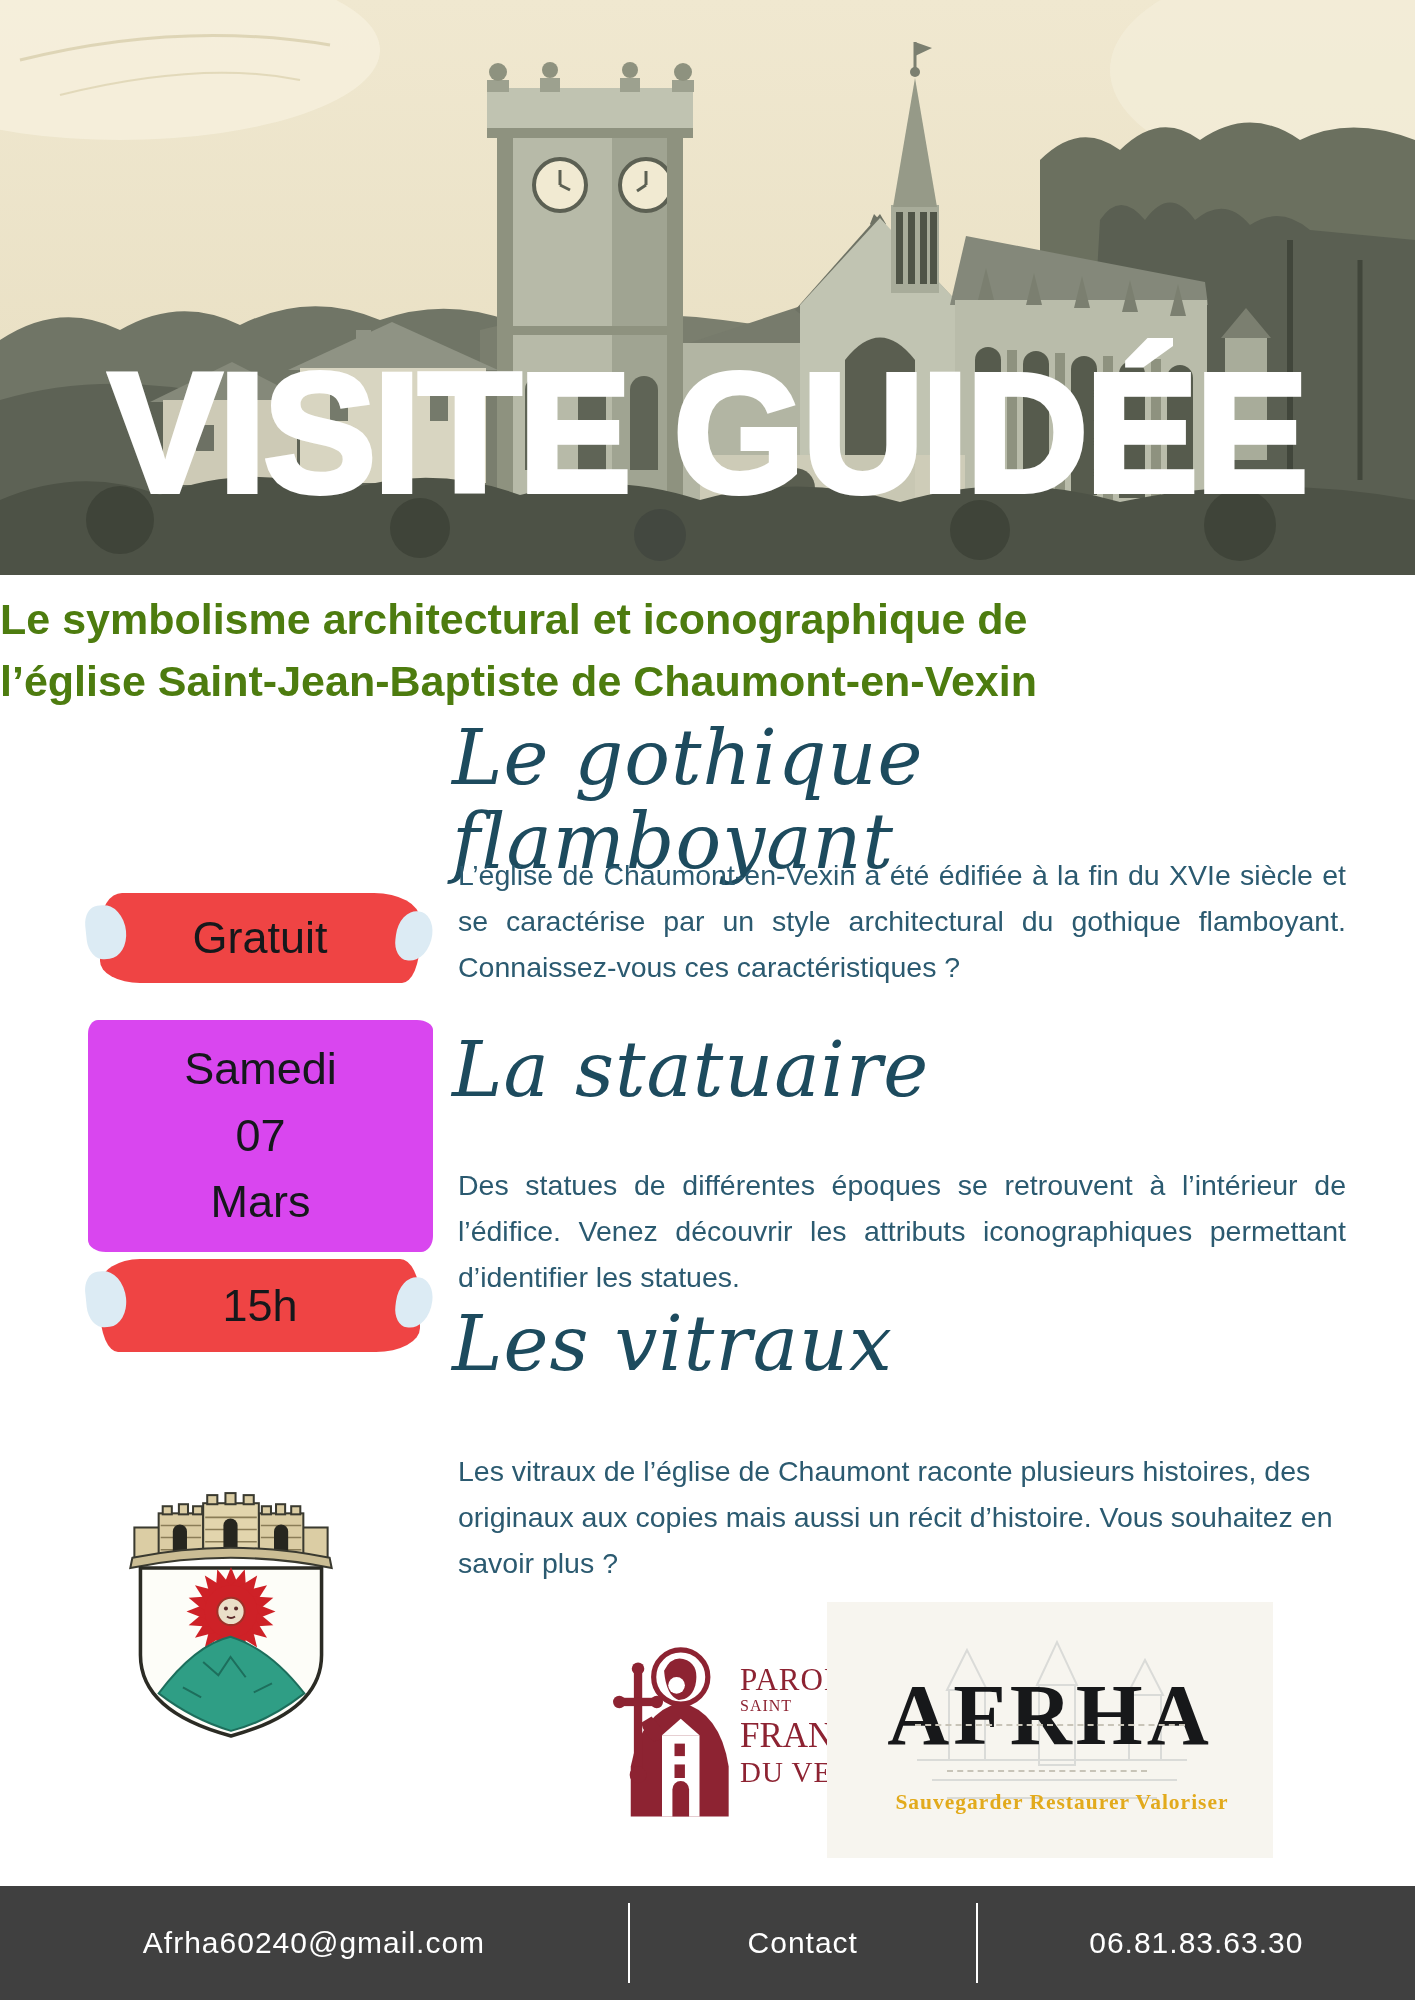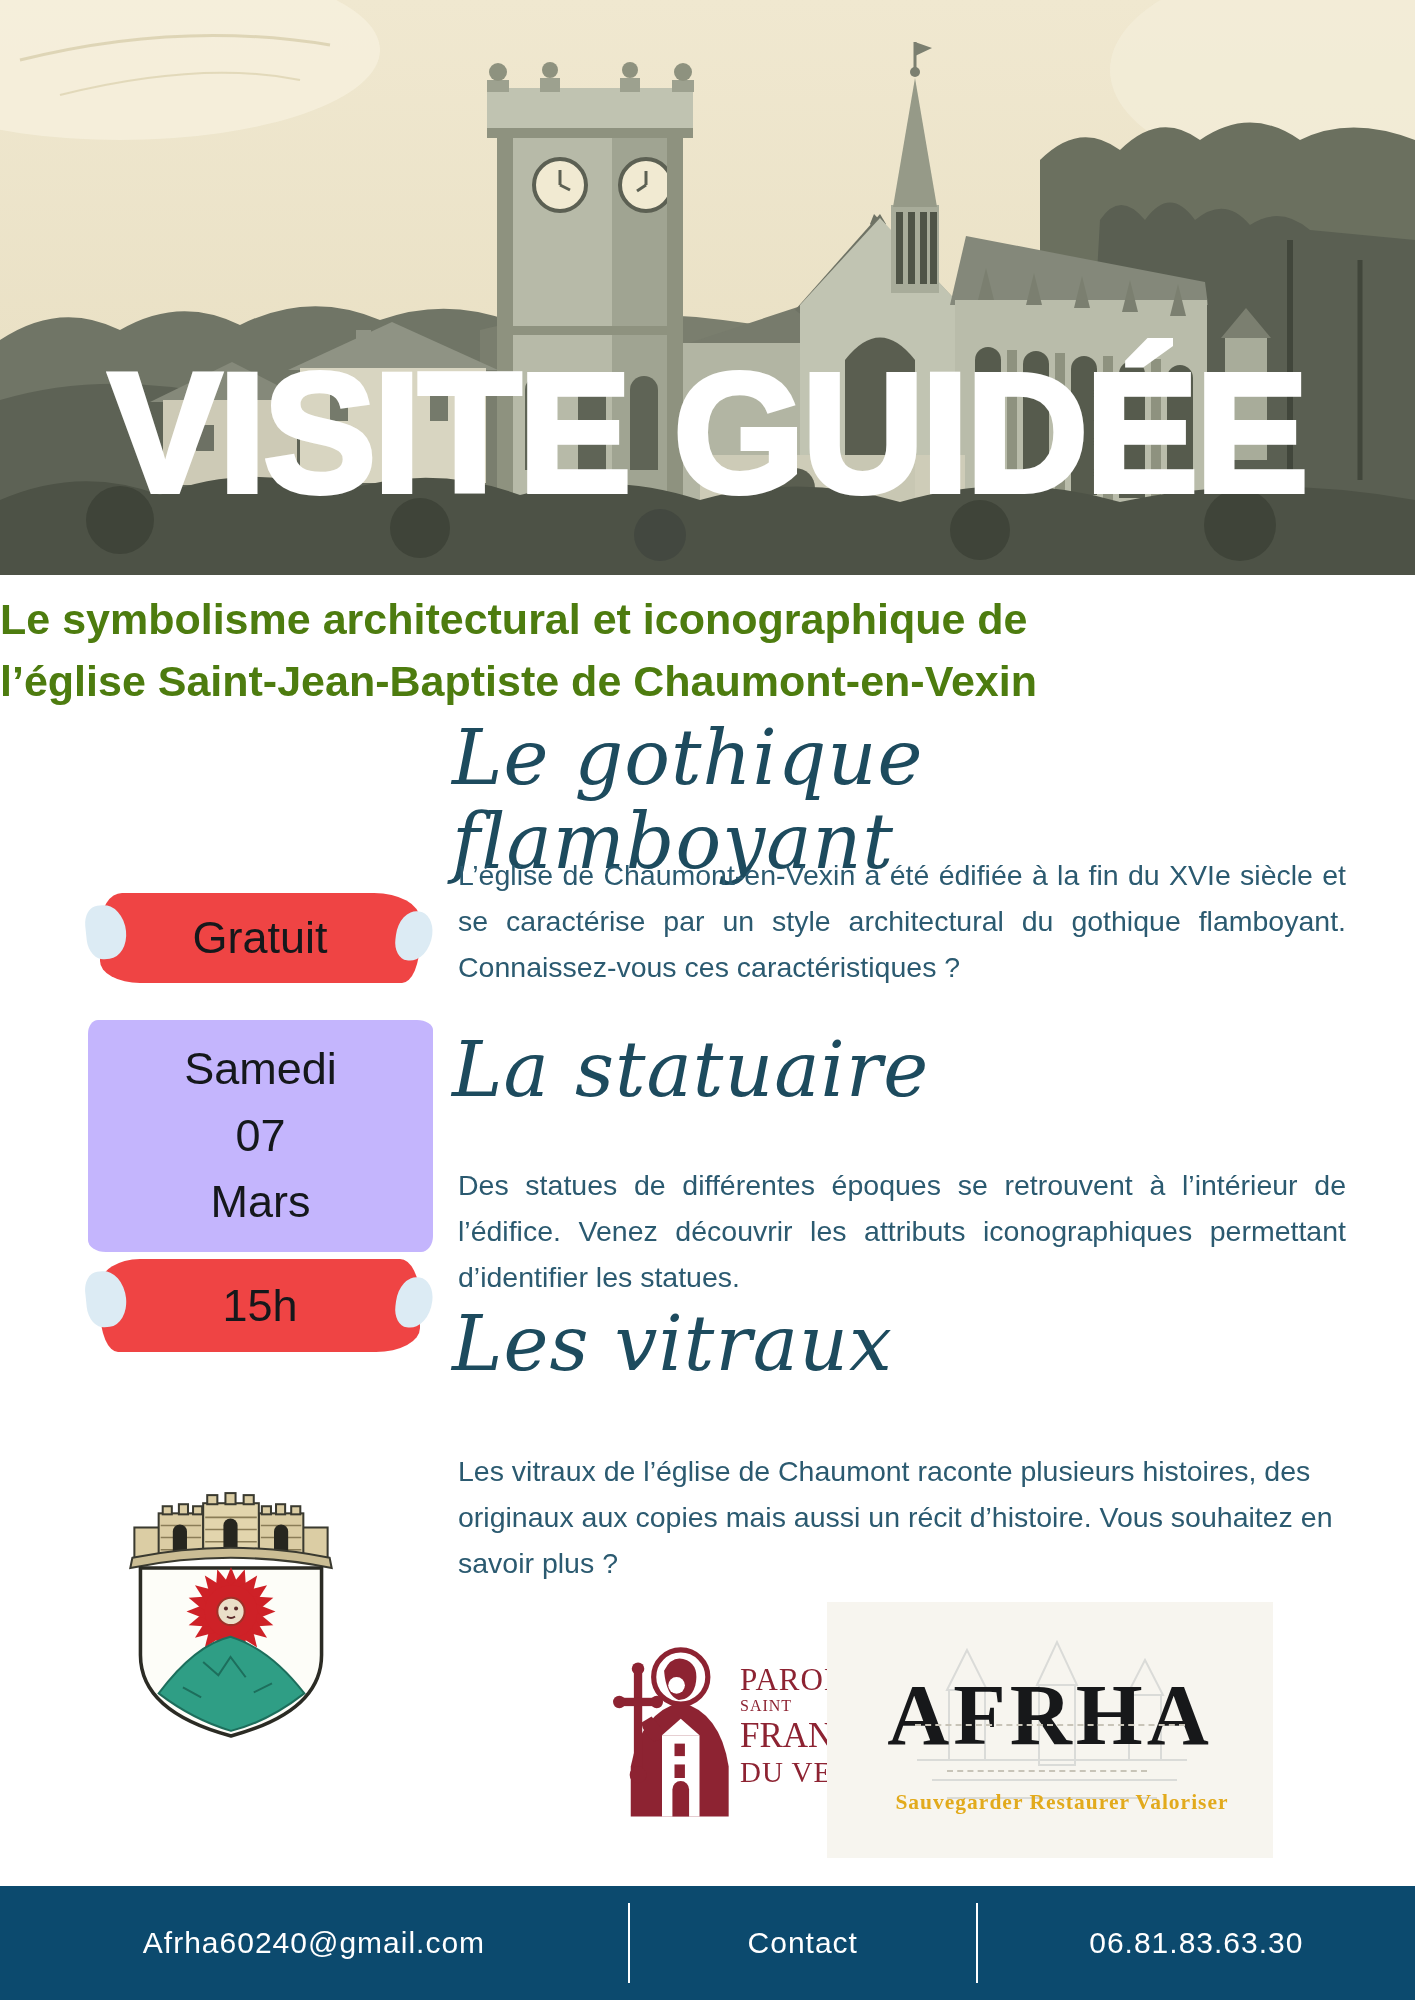--- a/index.html
+++ b/index.html
@@ -22,21 +22,21 @@
   .brush{position:absolute;background:#ef4444;display:flex;align-items:center;justify-content:center;
       color:#15181b;font-size:45px;font-weight:400;}
   .brush::before{content:"";position:absolute;left:-14px;top:12px;width:40px;height:60%;
       background:#dcebf4;border-radius:40% 60% 55% 45%;transform:rotate(-6deg);z-index:-0;}
   .brush::after{content:"";position:absolute;right:-12px;top:18px;width:36px;height:55%;
       background:#dcebf4;border-radius:55% 45% 60% 40%;transform:rotate(7deg);}
   .badge-price{left:100px;top:893px;width:320px;height:90px;
       border-radius:22px 46px 18px 40px / 34px 26px 42px 22px;}
   .badge-time{left:100px;top:1259px;width:320px;height:93px;
       border-radius:40px 20px 44px 18px / 26px 40px 24px 42px;}
-  .badge-date{position:absolute;left:88px;top:1020px;width:345px;height:232px;background:#c4b5fd;
+  .badge-date{position:absolute;left:88px;top:1020px;width:345px;height:232px;background:#d946ef;
       border-radius:10px 16px 12px 18px / 14px 10px 16px 12px;
       display:flex;flex-direction:column;align-items:center;justify-content:center;
       color:#15181b;font-size:45px;line-height:1.48;text-align:center;}
 
   
   .script-heading{position:absolute;left:452px;width:900px;
       font-family:"DejaVu Serif",serif;font-style:italic;font-weight:400;
       color:#1d4b5e;font-size:76px;line-height:1.1;letter-spacing:1px;}
   .h1{top:716px;} .h2{top:1028px;} .h3{top:1302px;}
   .body-par{position:absolute;left:458px;width:888px;color:#2b5a70;
@@ -64,21 +64,21 @@
   .afrha .sketch{position:absolute;left:60px;top:28px;width:330px;height:190px;opacity:.30;}
   .afrha .word{position:absolute;left:0;top:70px;width:100%;text-align:center;
       font-family:"Liberation Serif",serif;font-weight:700;font-size:86px;line-height:1;
       color:#17181a;letter-spacing:4px;}
   .afrha .micro1,.afrha .micro2{position:absolute;left:88px;width:270px;border-top:2px dashed #c8c4b8;}
   .afrha .micro1{top:122px;} .afrha .micro2{top:168px;width:200px;left:120px;}
   .afrha .tagline{position:absolute;left:12px;top:188px;width:100%;text-align:center;
       font-family:"Liberation Serif",serif;font-weight:700;font-size:21.5px;color:#e2aa1c;letter-spacing:1px;}
 
   
-  .footer{position:absolute;left:0;top:1886px;width:1415px;height:114px;background:#0c4a6e;
+  .footer{position:absolute;left:0;top:1886px;width:1415px;height:114px;background:#404040;
       display:flex;align-items:center;color:#ffffff;font-size:30px;letter-spacing:1px;}
   .footer .cell{display:flex;align-items:center;justify-content:center;height:100%;}
   .footer .c1{width:44.5%;} .footer .c2{width:24.5%;} .footer .c3{width:31%;border-radius:12px;}
   .footer .sep{width:2px;height:80px;background:#ffffff;align-self:center;}
 </style>
 </head>
 <body>
 
 <div class="poster">
 

